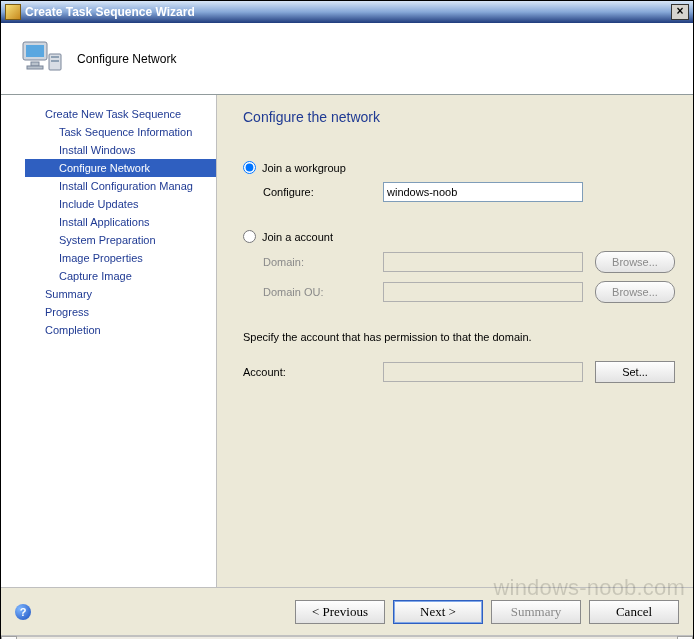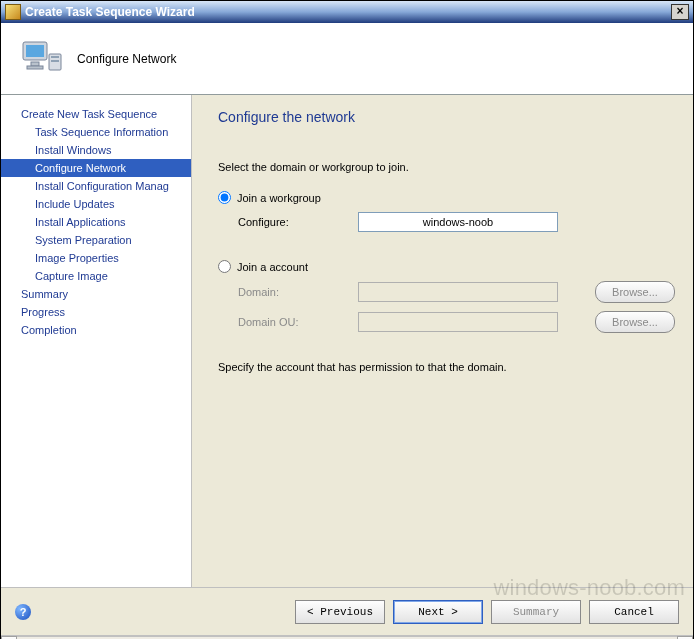--- a/index.html
+++ b/index.html
@@ -66,24 +66,25 @@
   .header-title {
     font-size: 12px;
     color:#000;
   }
 
   .body-area {
     display:flex;
     height: 492px;
   }
   .sidebar {
-    width: 191px;
+    width: 216px;
     background: #fff;
     border-right: 1px solid #bfbfbf;
     padding-top: 10px;
+    padding-left: 24px;
   }
   .tree-root {
     font-size: 11px;
     white-space: nowrap;
     overflow: hidden;
   }
   .tree-item {
     padding: 3px 0 3px 20px;
     color: #1f3a93;
     cursor: default;
@@ -130,21 +131,20 @@
   }
   .field-label.disabled { color:#8a8a8a; }
   .field-input {
     width: 200px;
     height: 20px;
     border: 1px solid #7f9db9;
     padding: 1px 3px;
     font-family: inherit;
     font-size: 11px;
     background:#fff;
-    text-align:center;
   }
   .field-input.disabled {
     background: #ece9d8;
     color:#8a8a8a;
     border-color:#b0b0b0;
   }
   .browse-btn {
     margin-left: auto;
     width: 80px;
     height: 22px;
@@ -175,22 +175,22 @@
     font-size:11px;
     text-align:center;
     line-height:16px;
   }
   .footer .spacer { flex:1; }
   .nav-btn {
     width: 90px;
     height: 24px;
     background: linear-gradient(#fefefe,#e3e3e3);
     border:1px solid #8a8a8a;
-    font-family: Liberation Mono, monospace;
-    font-size:11px;
+    font-family: Liberation Serif, serif;
+    font-size:13px;
     cursor:pointer;
   }
   .nav-btn.default { border:1px solid #2f5fc0; box-shadow: inset 0 0 0 1px #7fa7e8; }
   .nav-btn[disabled] { color:#8a8a8a; cursor:default; text-decoration: underline dotted transparent; }
   .nav-btn[disabled] span { color:#8a8a8a; }
 
   .scrollbar-bottom {
     height: 16px;
     background:#e9e9e9;
     border-top:1px solid #c0c0c0;
@@ -263,21 +263,20 @@
           <div class="tree-subitem">Capture Image</div>
           <div class="tree-item">Summary</div>
           <div class="tree-item">Progress</div>
           <div class="tree-item">Completion</div>
         </div>
     </div>
 
     <div class="content">
       <h1>Configure the network</h1>
 
-      <p class="instruction">Select the domain or workgroup to join.</p>
 
       <div class="radio-row">
         <input type="radio" name="joinmode" checked="" style="">
         <label>Join a workgroup</label>
       </div>
       <div class="field-row">
         <span class="field-label">Configure:</span>
         <input class="field-input" type="text" value="windows-noob" style="">
       </div>
 
@@ -294,20 +293,25 @@
       </div>
       <div class="field-row">
         <span class="field-label disabled">Domain OU:</span>
         <input class="field-input disabled" type="text" disabled="" value="" style="">
         <button class="browse-btn" disabled="">Browse...</button>
       </div>
 
       <div class="section-gap"></div>
 
       <p class="instruction">Specify the account that has permission to that the domain.</p>
+      <div class="field-row">
+        <span class="field-label" style="margin-left:0;width:140px">Account:</span>
+        <input class="field-input disabled" style="width: 200px;" type="text" disabled="" value="">
+        <button class="browse-btn">Set...</button>
+      </div>
 
       <span class="watermark">windows-noob.com</span>
     </div>
   </div>
 
   <div class="footer">
     <div class="help-icon">?</div>
     <div class="spacer"></div>
     <button class="nav-btn">&lt; Previous</button>
     <button class="nav-btn default">Next &gt;</button>

